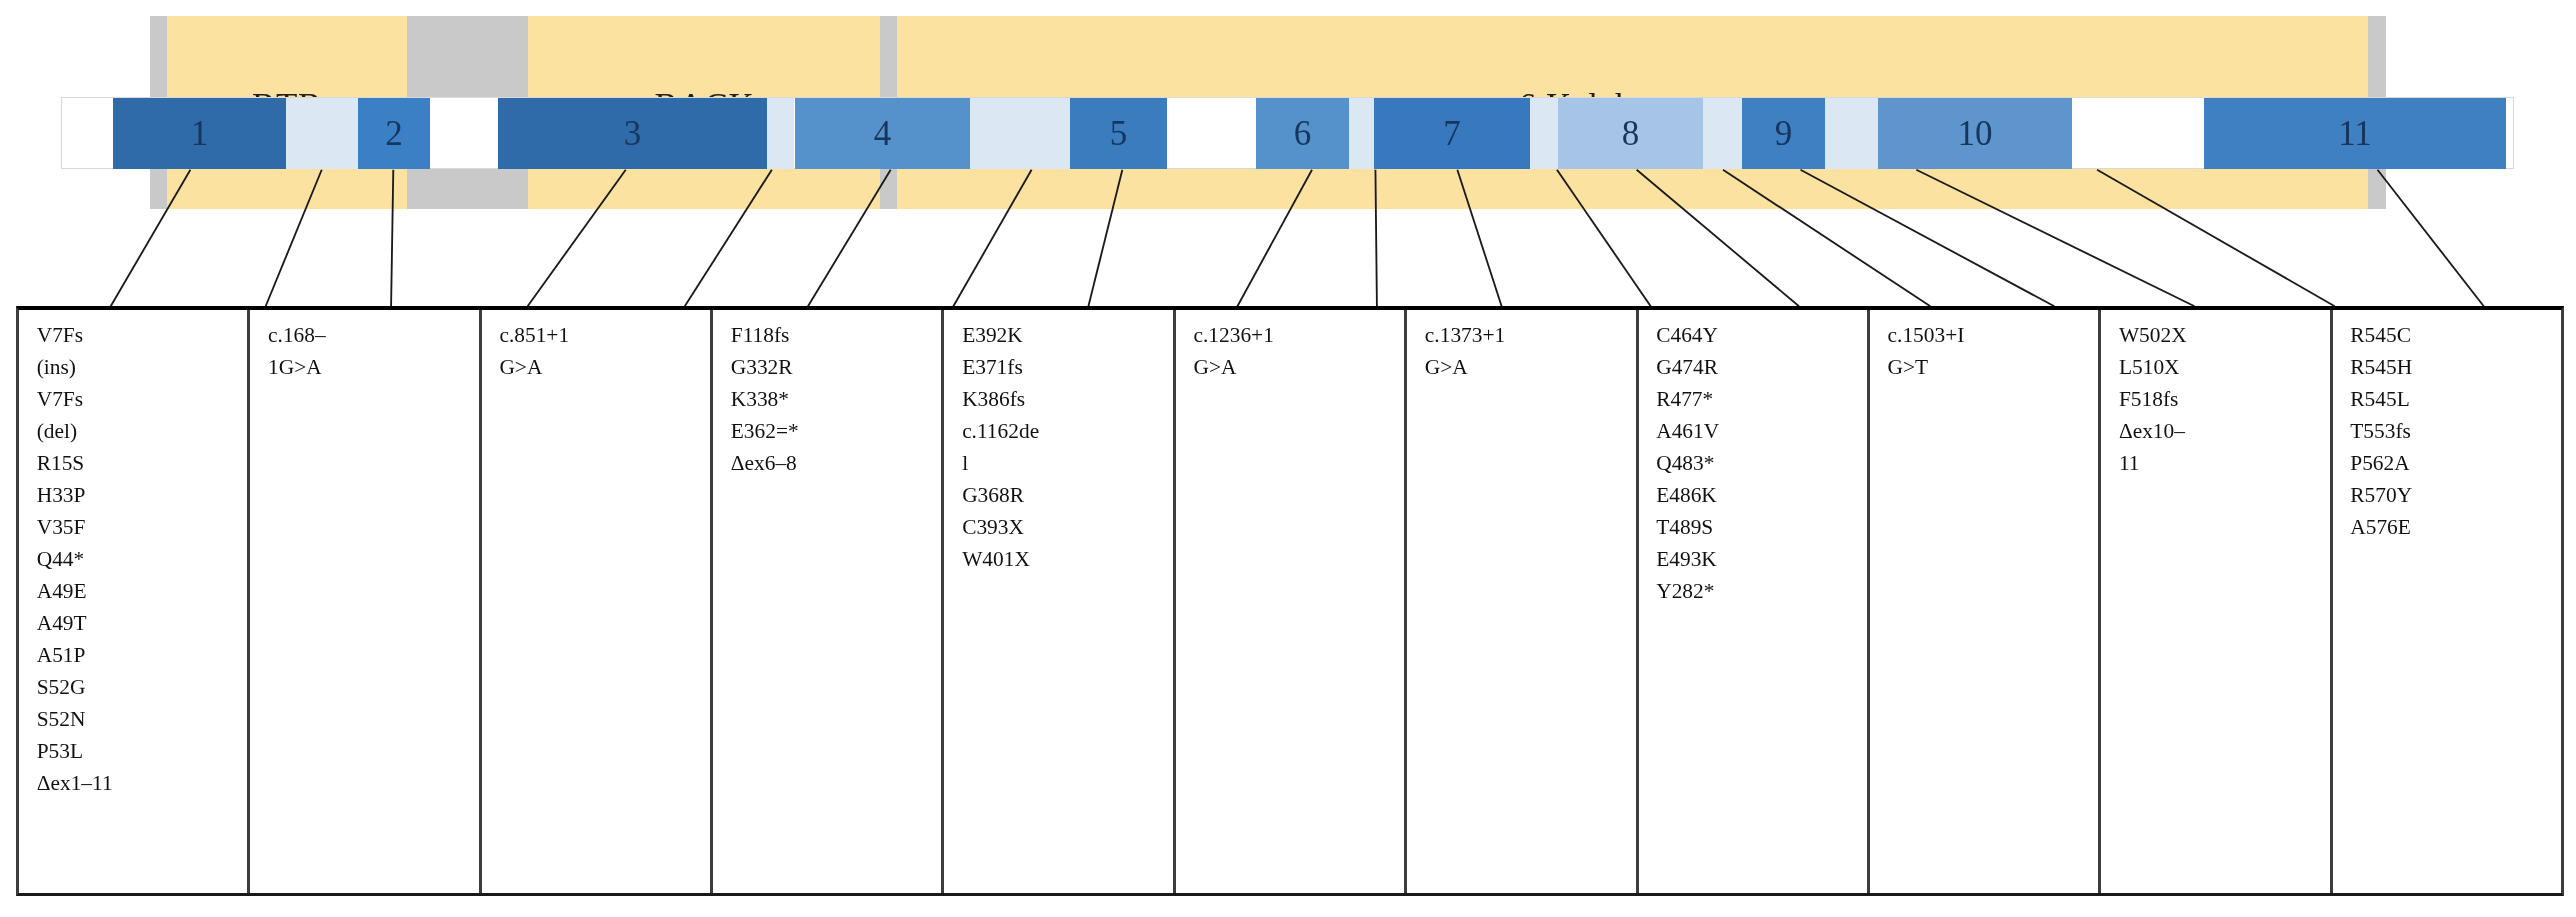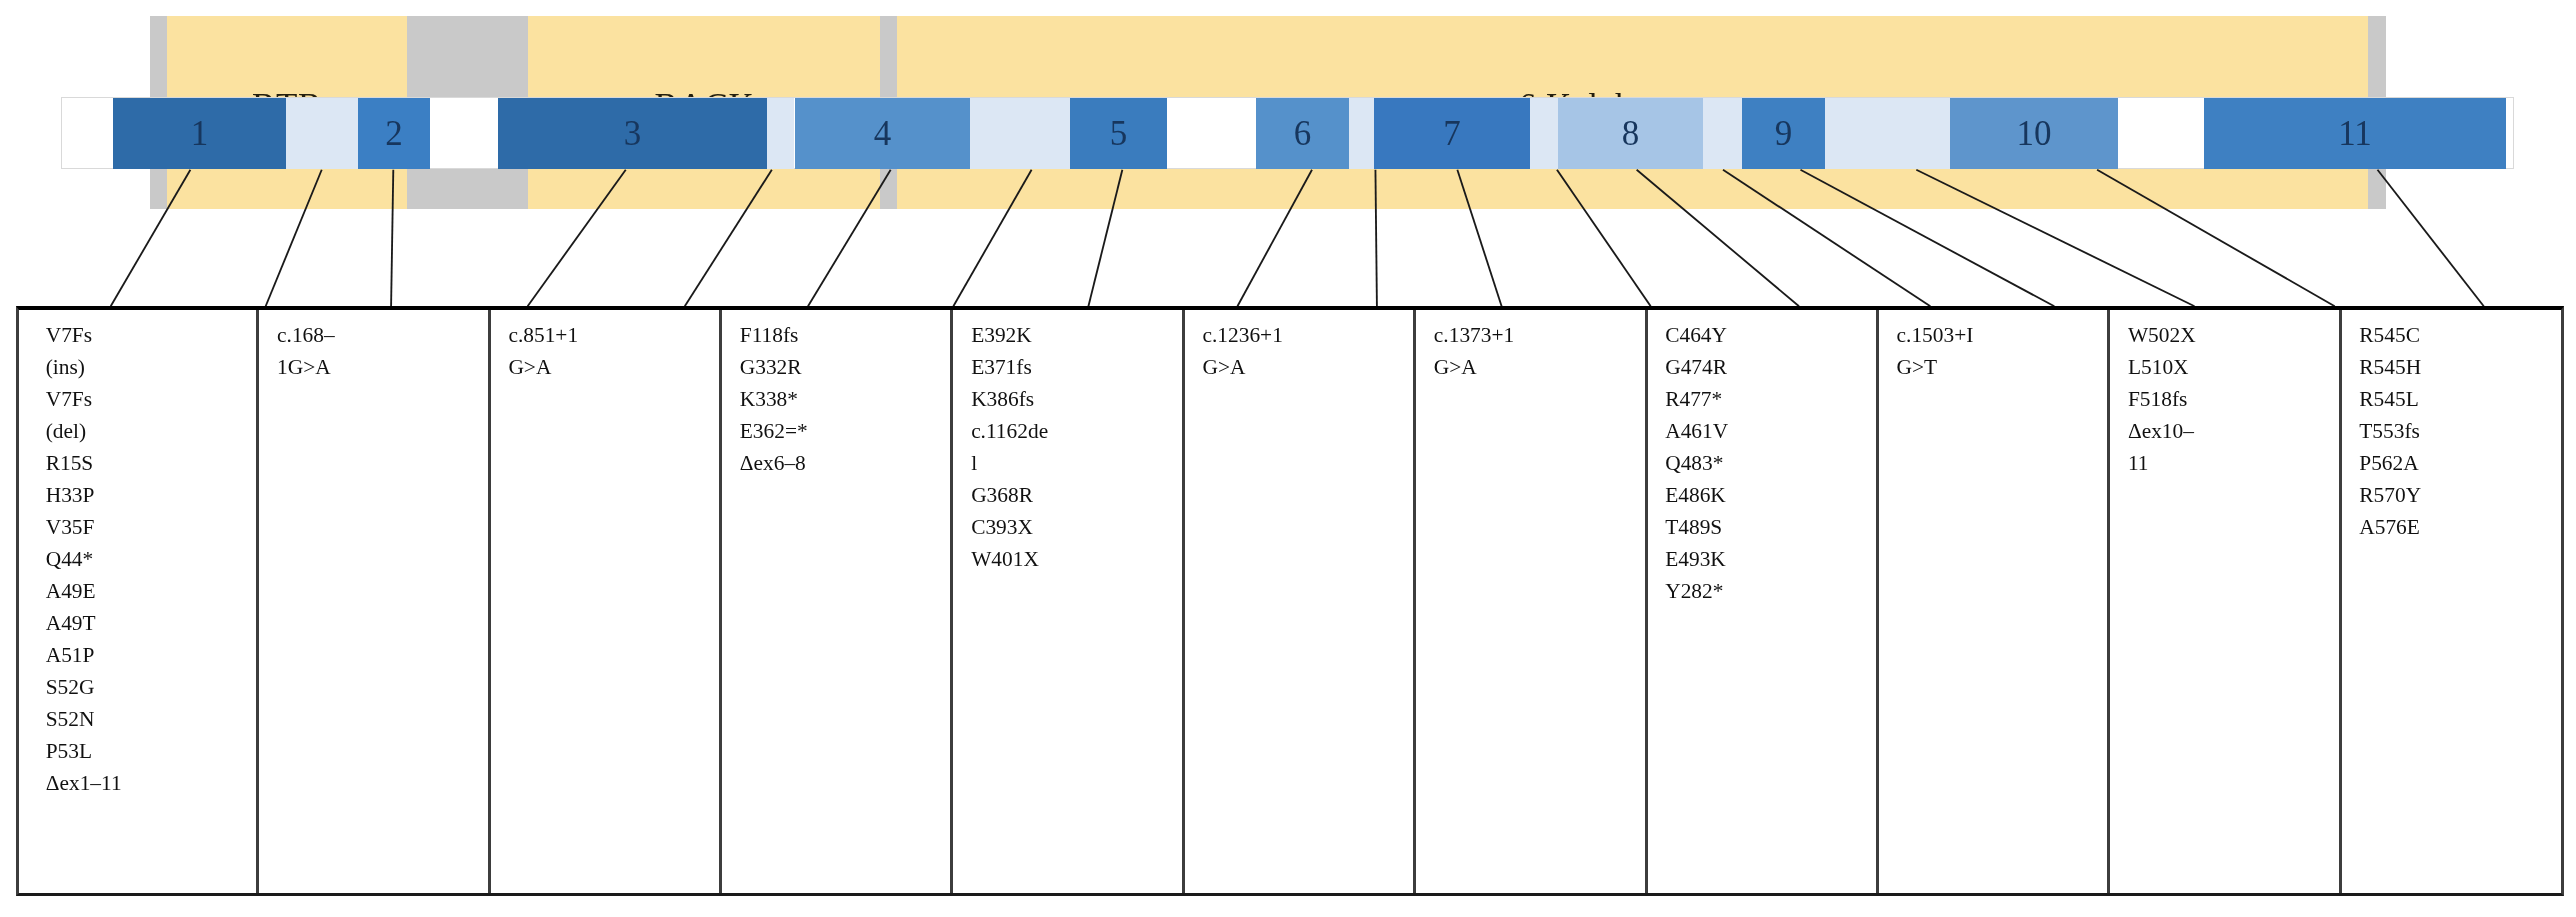--- a/index.html
+++ b/index.html
@@ -25,21 +25,21 @@
   
   .connectors{position:absolute;left:0;top:0;width:2576px;height:918px;pointer-events:none;}
 
   
   .mut-table{position:absolute;left:16px;top:306px;width:2548px;height:590px;
              box-sizing:border-box;display:flex;
              border-top:4.4px solid #000000;border-bottom:3px solid #1a1a1a;
              border-left:3px solid #3d3d3d;border-right:3px solid #3d3d3d;
              background:#ffffff;}
   .mut-cell{flex:1 1 0;box-sizing:border-box;border-left:3px solid #3d3d3d;
-            padding:8.9px 5.9px 0 17.7px;margin-left:9px;}
+            padding:8.9px 5.9px 0 17.7px;}
   .mut-cell:first-child{border-left:none;}
   .mut-text{font-size:21.4px;line-height:32px;color:#111111;white-space:pre-line;}
 </style>
 </head>
 <body>
 
 <div class="canvas">
 
   <div class="dblock dgray" style="left:150px;width:17px;"></div>
   <div class="dblock dyellow" style="left:167px;width:240px;">
@@ -67,21 +67,21 @@
 
   <div class="seg exon" style="left: 113px; width: 173px; background-color: rgb(46, 107, 168);">1</div>
   <div class="seg exon" style="left: 358px; width: 72px; background-color: rgb(59, 127, 196);">2</div>
   <div class="seg exon" style="left: 498px; width: 269px; background-color: rgb(46, 107, 168);">3</div>
   <div class="seg exon" style="left: 795px; width: 175px; background-color: rgb(85, 145, 203);">4</div>
   <div class="seg exon" style="left: 1070px; width: 97px; background-color: rgb(58, 124, 190);">5</div>
   <div class="seg exon" style="left: 1256px; width: 93px; background-color: rgb(85, 145, 203);">6</div>
   <div class="seg exon" style="left: 1374px; width: 156px; background-color: rgb(56, 120, 191);">7</div>
   <div class="seg exon" style="left: 1558px; width: 145px; background-color: rgb(166, 197, 230);">8</div>
   <div class="seg exon" style="left: 1742px; width: 83px; background-color: rgb(62, 128, 194);">9</div>
-  <div class="seg exon" style="left: 1950px; width: 168px; background-color: rgb(94, 149, 204);">10</div>
+  <div class="seg exon" style="left: 1878px; width: 194px; background-color: rgb(94, 149, 204);">10</div>
   <div class="seg exon" style="left: 2204px; width: 302px; background-color: rgb(62, 128, 194);">11</div>
 
   <svg class="connectors" viewBox="0 0 3491 1244" xmlns="http://www.w3.org/2000/svg">
     <g stroke="#1a1a1a" stroke-width="2.5">
       <line x1="258" y1="230" x2="150" y2="415"></line>
       <line x1="436" y1="230" x2="360" y2="415"></line>
       <line x1="533" y1="230" x2="530" y2="415"></line>
       <line x1="848" y1="230" x2="715" y2="415"></line>
       <line x1="1046" y1="230" x2="928" y2="415"></line>
       <line x1="1207" y1="230" x2="1095" y2="415"></line>

